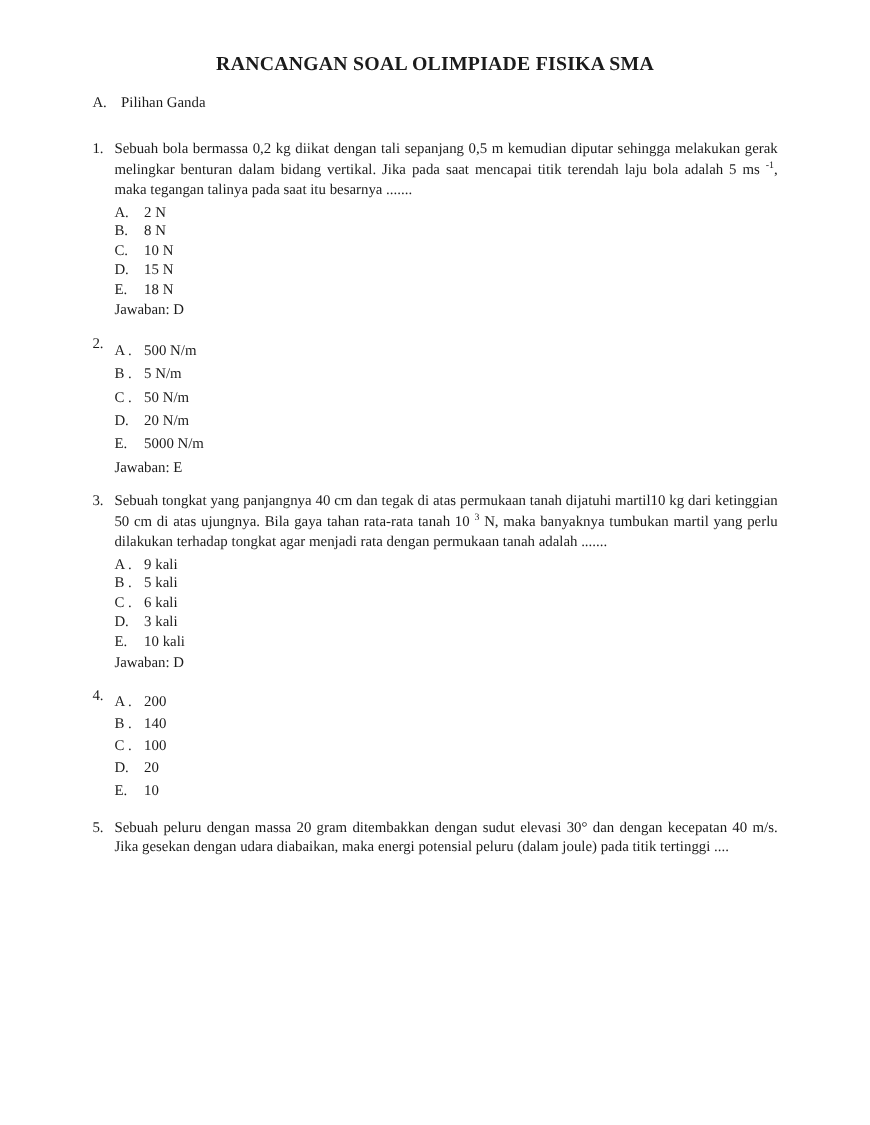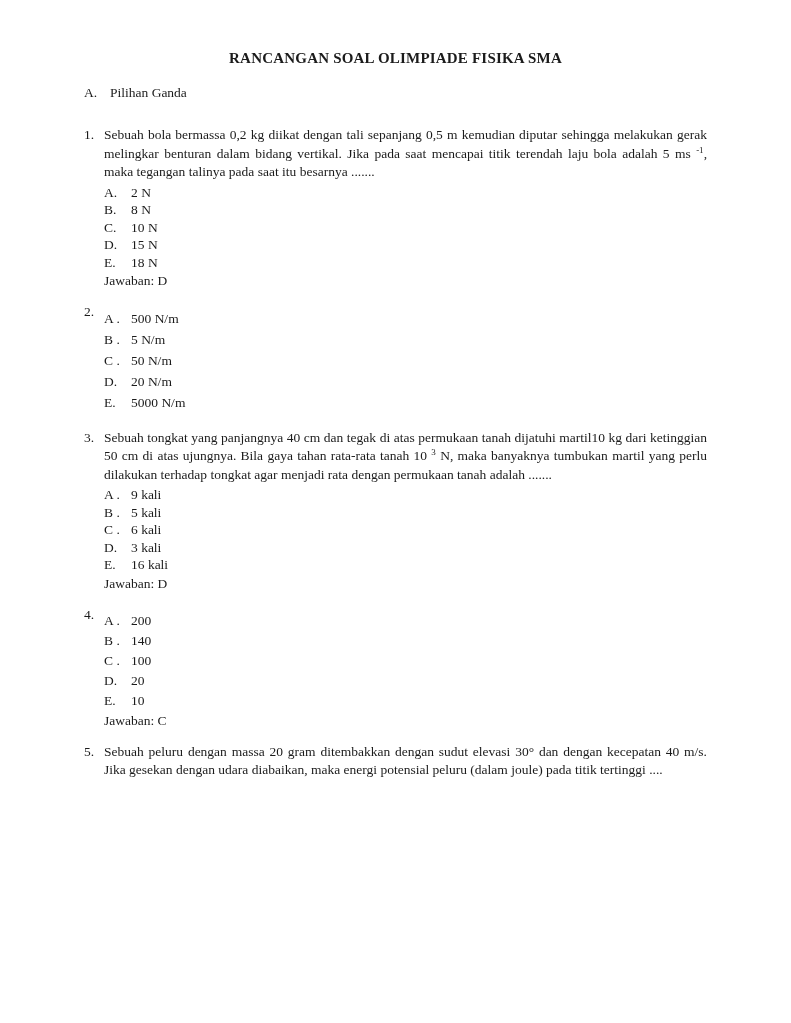--- a/index.html
+++ b/index.html
@@ -16,21 +16,21 @@
   }
   .page {
     box-sizing: border-box;
     width: 791px;
     height: 1023px;
     padding: 44px 84px 0 84px;
   }
   .doc-header {
     text-align: center;
     font-weight: bold;
-    font-size: 15px;
+    font-size: 18px;
     line-height: 28px;
     letter-spacing: 0.2px;
   }
   .section-heading {
     display: flex;
     margin-top: 12px;
     font-size: 13.5px;
     line-height: 18px;
   }
   .section-heading .sec-label {
@@ -146,20 +146,21 @@
             </div>
             <div class="option">
               <span class="opt-label">D.</span>
               <span class="opt-text">20 N/m</span>
             </div>
             <div class="option">
               <span class="opt-label">E.</span>
               <span class="opt-text">5000 N/m</span>
             </div>
           </div>
+          <div class="answer">Jawaban: E</div>
         </div>
       </div>
       <div class="question">
         <span class="qnum">3.</span>
         <div class="qbody">
           <p class="qtext">Sebuah tongkat yang panjangnya 40 cm dan tegak di atas permukaan tanah dijatuhi martil10 kg dari ketinggian 50 cm di atas ujungnya. Bila gaya tahan rata-rata tanah 10 <sup>3</sup> N, maka banyaknya tumbukan martil yang perlu dilakukan terhadap tongkat agar menjadi rata dengan permukaan tanah adalah .......</p>
           <div class="options">
             <div class="option">
               <span class="opt-label">A .</span>
               <span class="opt-text">9 kali</span>
@@ -171,21 +172,21 @@
             <div class="option">
               <span class="opt-label">C .</span>
               <span class="opt-text">6 kali</span>
             </div>
             <div class="option">
               <span class="opt-label">D.</span>
               <span class="opt-text">3 kali</span>
             </div>
             <div class="option">
               <span class="opt-label">E.</span>
-              <span class="opt-text">16 kali</span>
+              <span class="opt-text">10 kali</span>
             </div>
           </div>
           <div class="answer">Jawaban: D</div>
         </div>
       </div>
       <div class="question">
         <span class="qnum">4.</span>
         <div class="qbody">
           <div class="options">
             <div class="option">
@@ -202,21 +203,20 @@
             </div>
             <div class="option">
               <span class="opt-label">D.</span>
               <span class="opt-text">20</span>
             </div>
             <div class="option">
               <span class="opt-label">E.</span>
               <span class="opt-text">10</span>
             </div>
           </div>
-          <div class="answer">Jawaban: C</div>
         </div>
       </div>
       <div class="question">
         <span class="qnum">5.</span>
         <div class="qbody">
           <p class="qtext">Sebuah peluru dengan massa 20 gram ditembakkan dengan sudut elevasi 30° dan dengan kecepatan 40 m/s. Jika gesekan dengan udara diabaikan, maka energi potensial peluru (dalam joule) pada titik tertinggi ....</p>
         </div>
       </div>
     </div>
 

